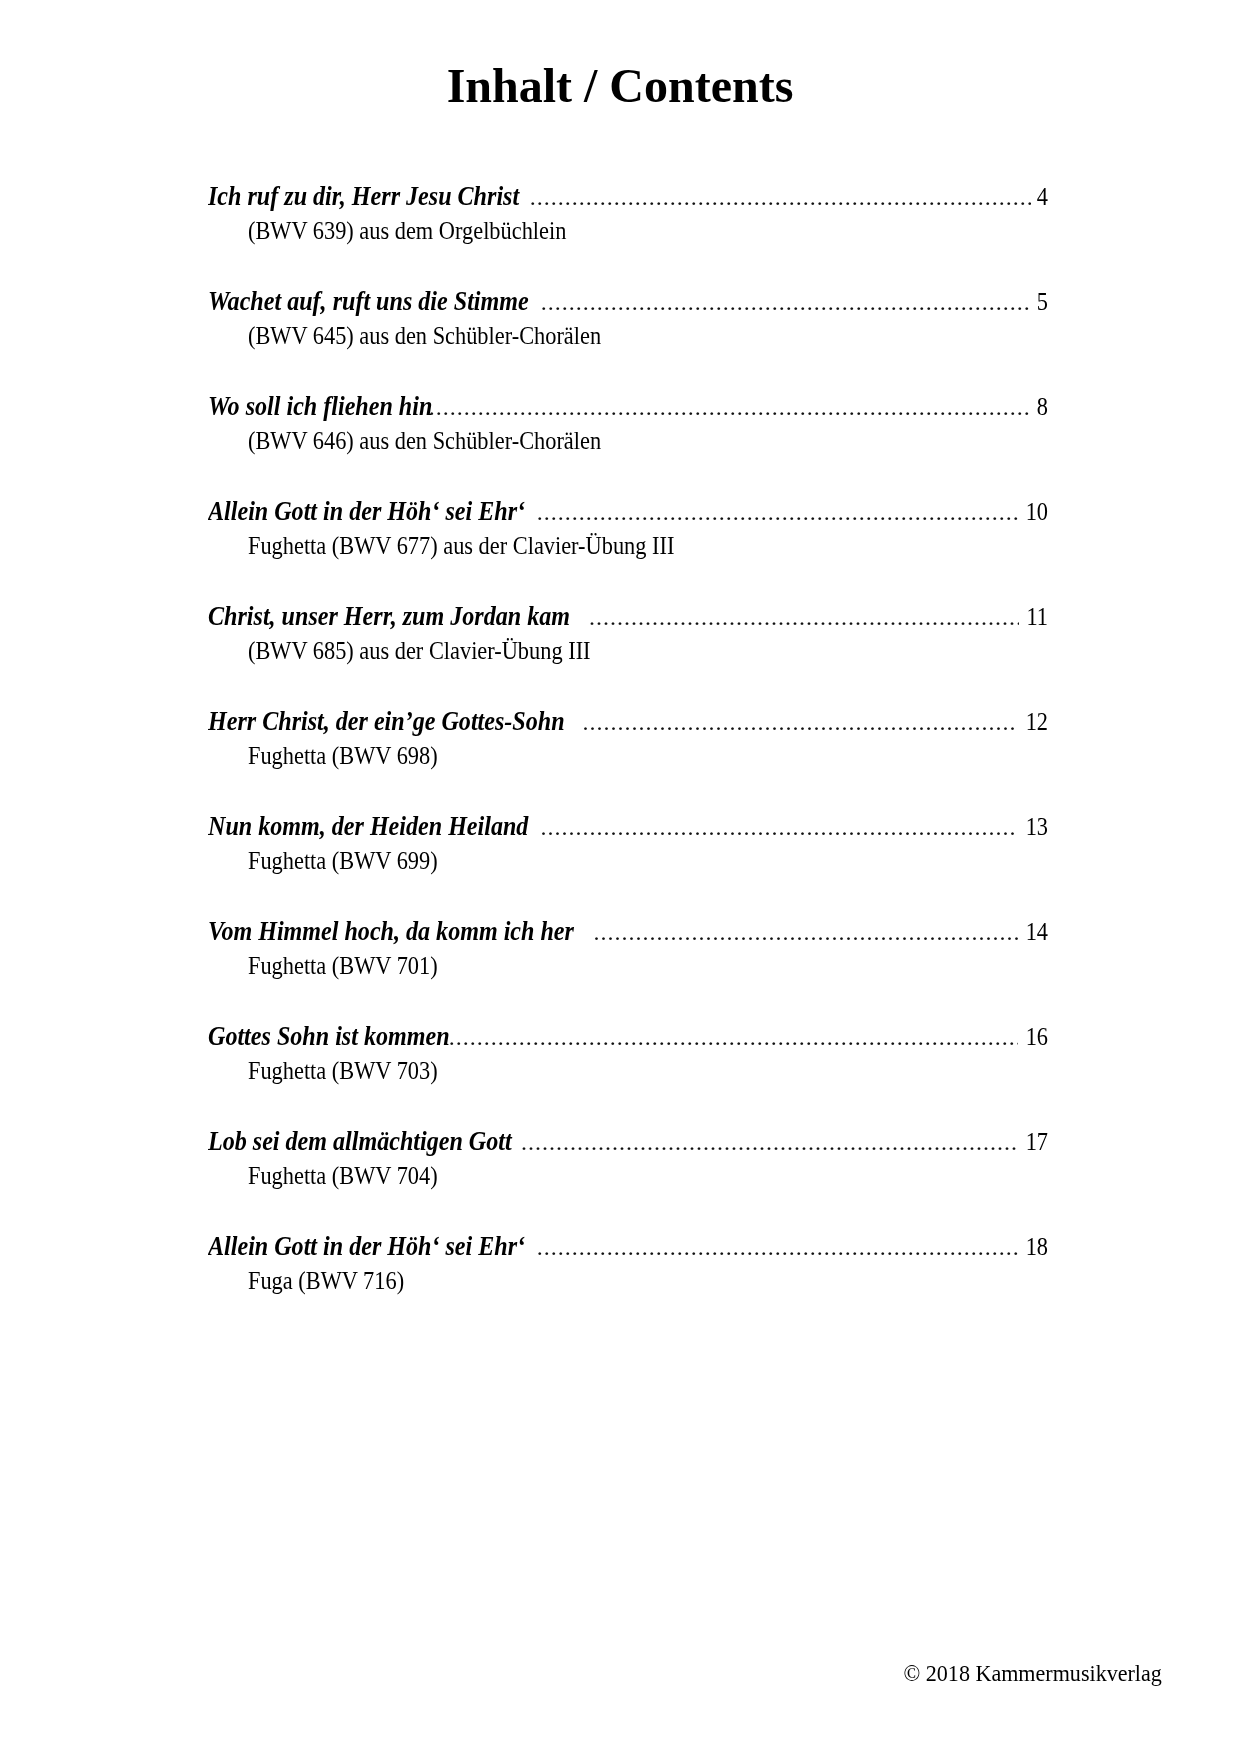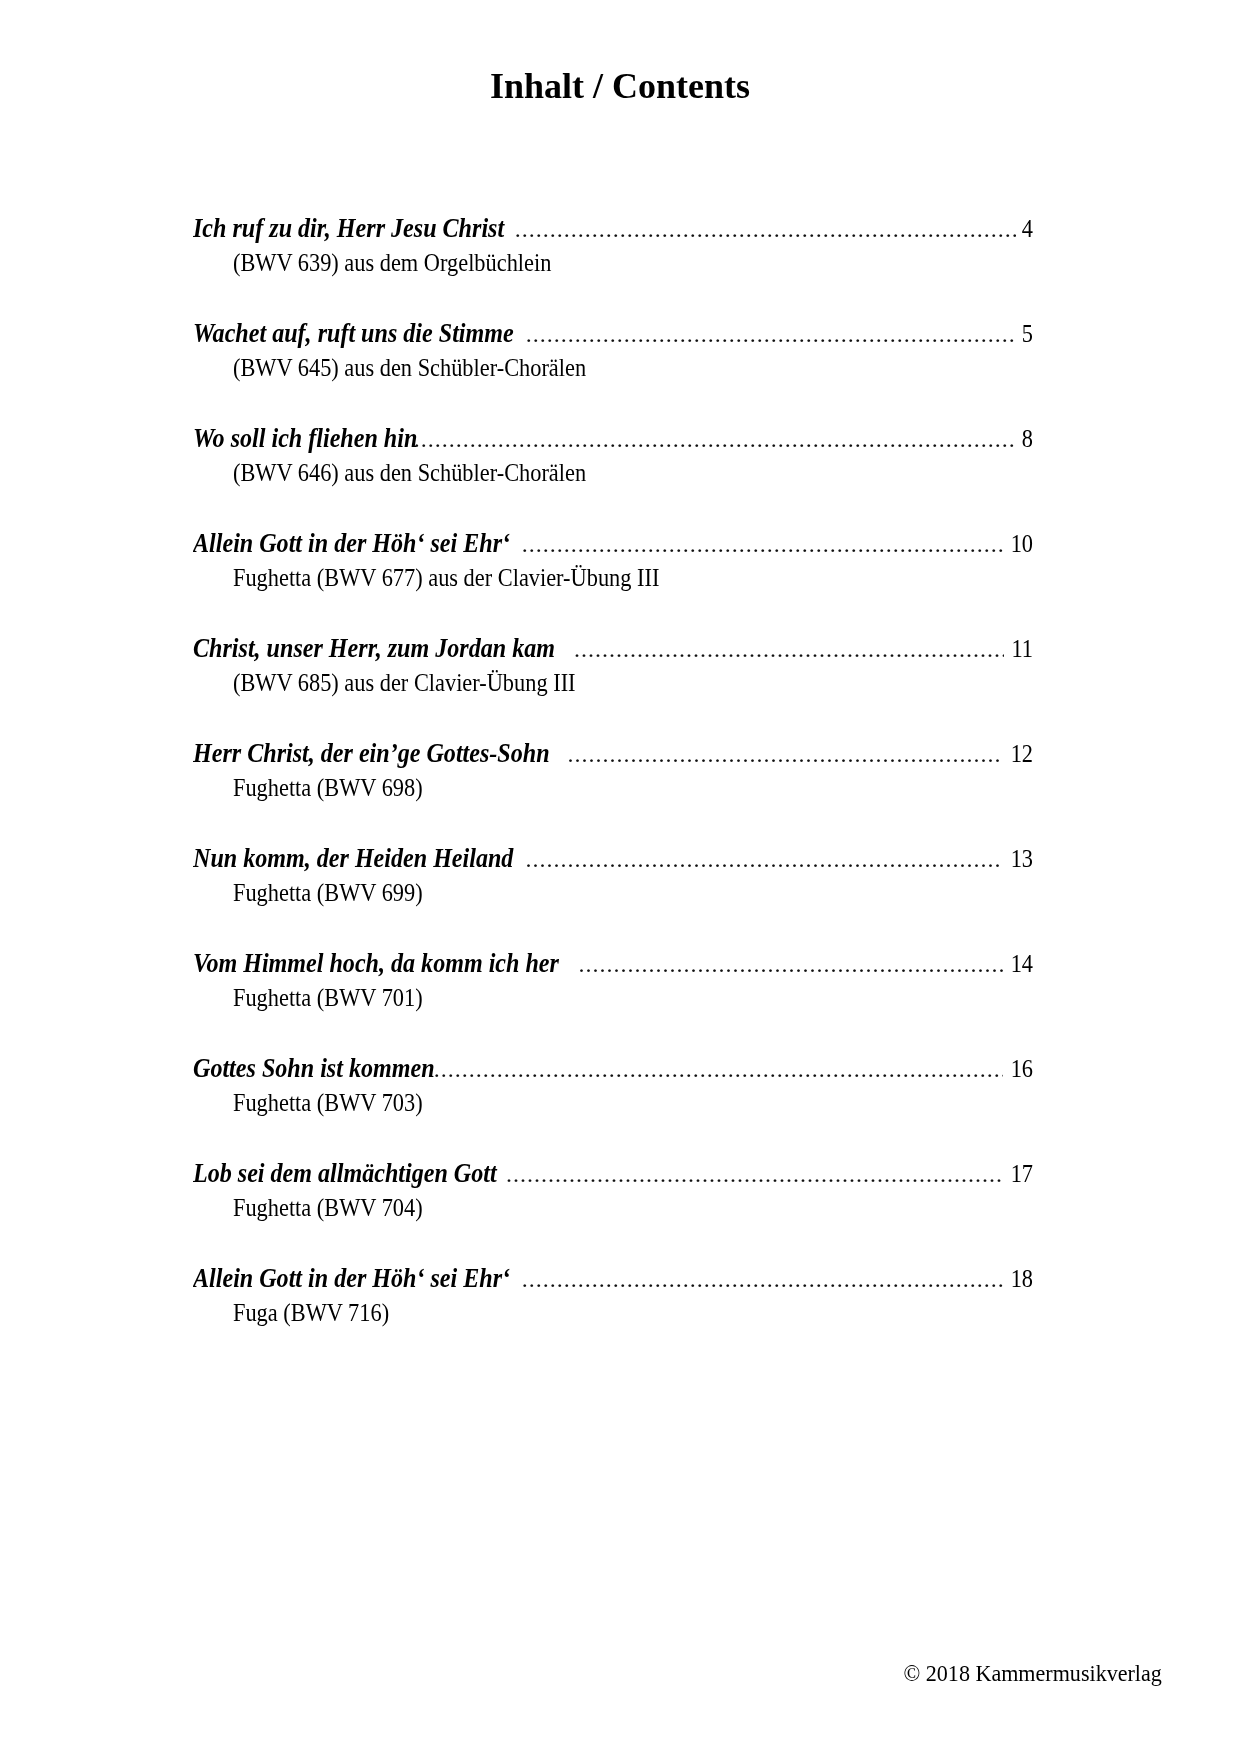--- a/index.html
+++ b/index.html
@@ -1,22 +1,22 @@
 <!DOCTYPE html>
 <html><head>
   <meta charset="utf-8">
   <style>
     html, body { margin: 0; padding: 0; background: #ffffff; }
     body { width: 1240px; height: 1754px; position: relative; overflow: hidden; font-family: "Liberation Serif", serif; color: #000; }
     .page-title {
       position: absolute; left: 0; top: 58px; width: 1240px; text-align: center;
-      font-family: "Liberation Serif", serif; font-weight: bold; font-size: 36px; line-height: 56px;
+      font-family: "Liberation Serif", serif; font-weight: bold; font-size: 48px; line-height: 56px;
       letter-spacing: 0px;
     }
-    .toc { position: absolute; left: 193px; top: 178px; width: 840px; margin-top: 32px; }
+    .toc { position: absolute; left: 208px; top: 178px; width: 840px; }
     .toc-entry { height: 105px; position: relative; }
     .entry-line {
       position: absolute; left: 0; top: 0; width: 840px; height: 36px;
       display: flex; align-items: baseline; overflow: hidden;
     }
     .entry-title {
       font-style: italic; font-weight: bold; font-size: 28px; line-height: 36px; white-space: nowrap;
       transform: scaleX(0.86); transform-origin: left center; display: inline-block;
     }
     .entry-leader {

